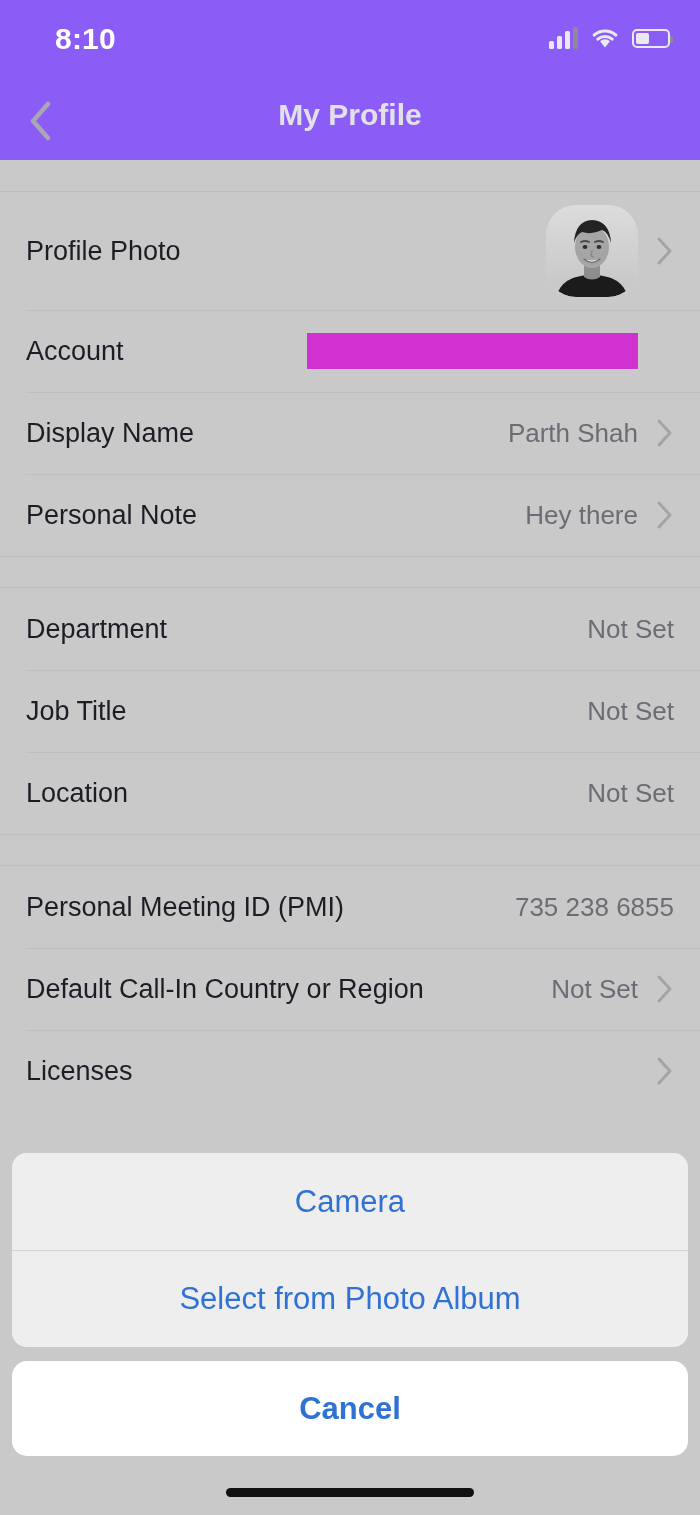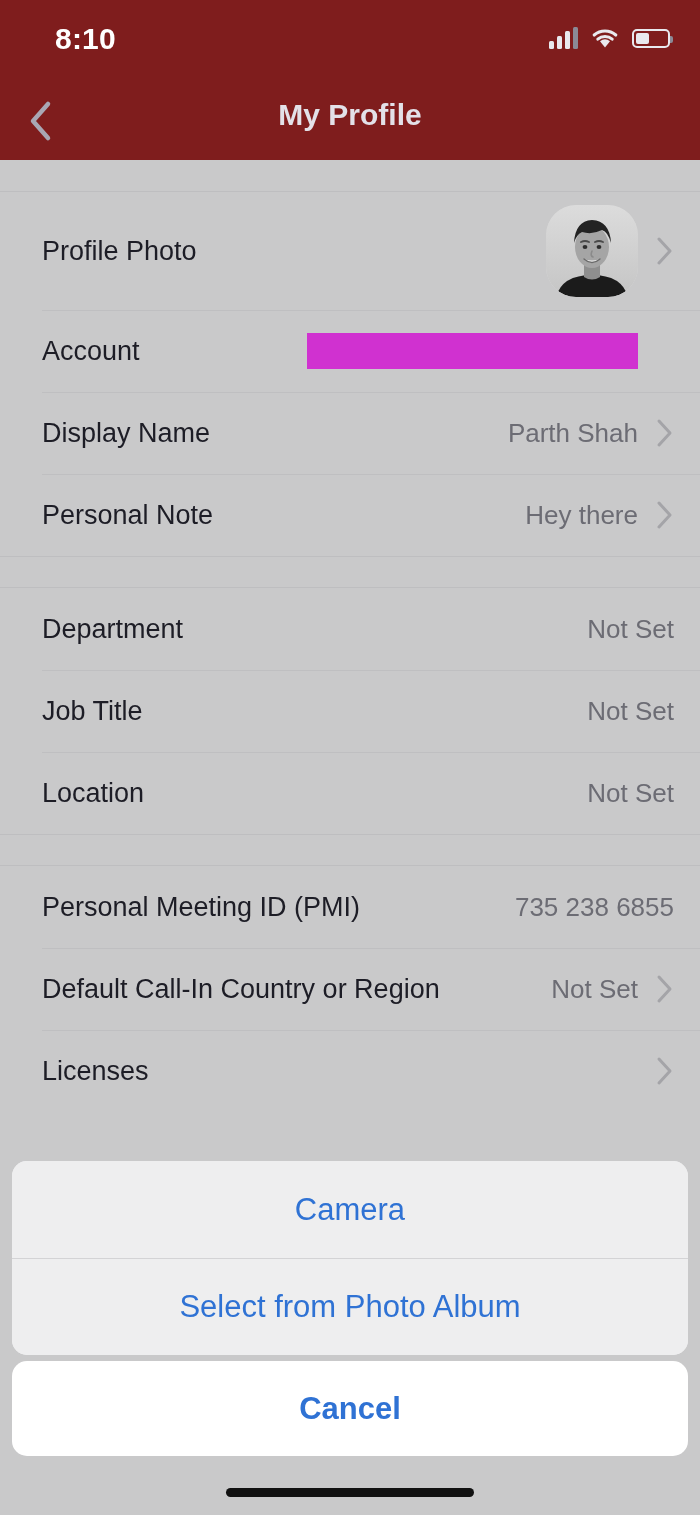--- a/index.html
+++ b/index.html
@@ -16,21 +16,21 @@
     font-family: "Liberation Sans", sans-serif;
     -webkit-font-smoothing: antialiased;
   }
 
   
   .topbar {
     position: absolute;
     top: 0; left: 0;
     width: 700px;
     height: 160px;
-    background: #7f1d1d;
+    background: #8b5cf6;
   }
   .status-time {
     position: absolute;
     left: 55px;
     top: 22px;
     font-size: 30px;
     font-weight: bold;
     color: #ffffff;
     letter-spacing: 0.2px;
   }
@@ -113,21 +113,21 @@
   }
   .gap {
     height: 32px;
     background: #c9c9ca;
     box-shadow: inset 0 1px 0 #bebec0, inset 0 -1px 0 #bebec0;
   }
   .gap.first {
     height: 32px;
     box-shadow: inset 0 -1px 0 #bebec0;
   }
-  .section { background: #c9c9ca; margin-left: 16px; }
+  .section { background: #c9c9ca; }
 
   .row {
     position: relative;
     display: flex;
     align-items: center;
     padding: 0 26px;
     box-sizing: border-box;
     min-height: 82px;
   }
   .row + .row::before {
@@ -182,21 +182,20 @@
 
   
   .sheet-group {
     position: absolute;
     left: 12px;
     width: 676px;
     top: 1153px;
     border-radius: 15px;
     background: #eeeeef;
     overflow: hidden;
-    margin-top: 8px;
   }
   .sheet-btn {
     height: 97px;
     display: flex;
     align-items: center;
     justify-content: center;
     font-size: 31px;
     color: #2f72d4;
     background: #eeeeef;
     position: relative;

